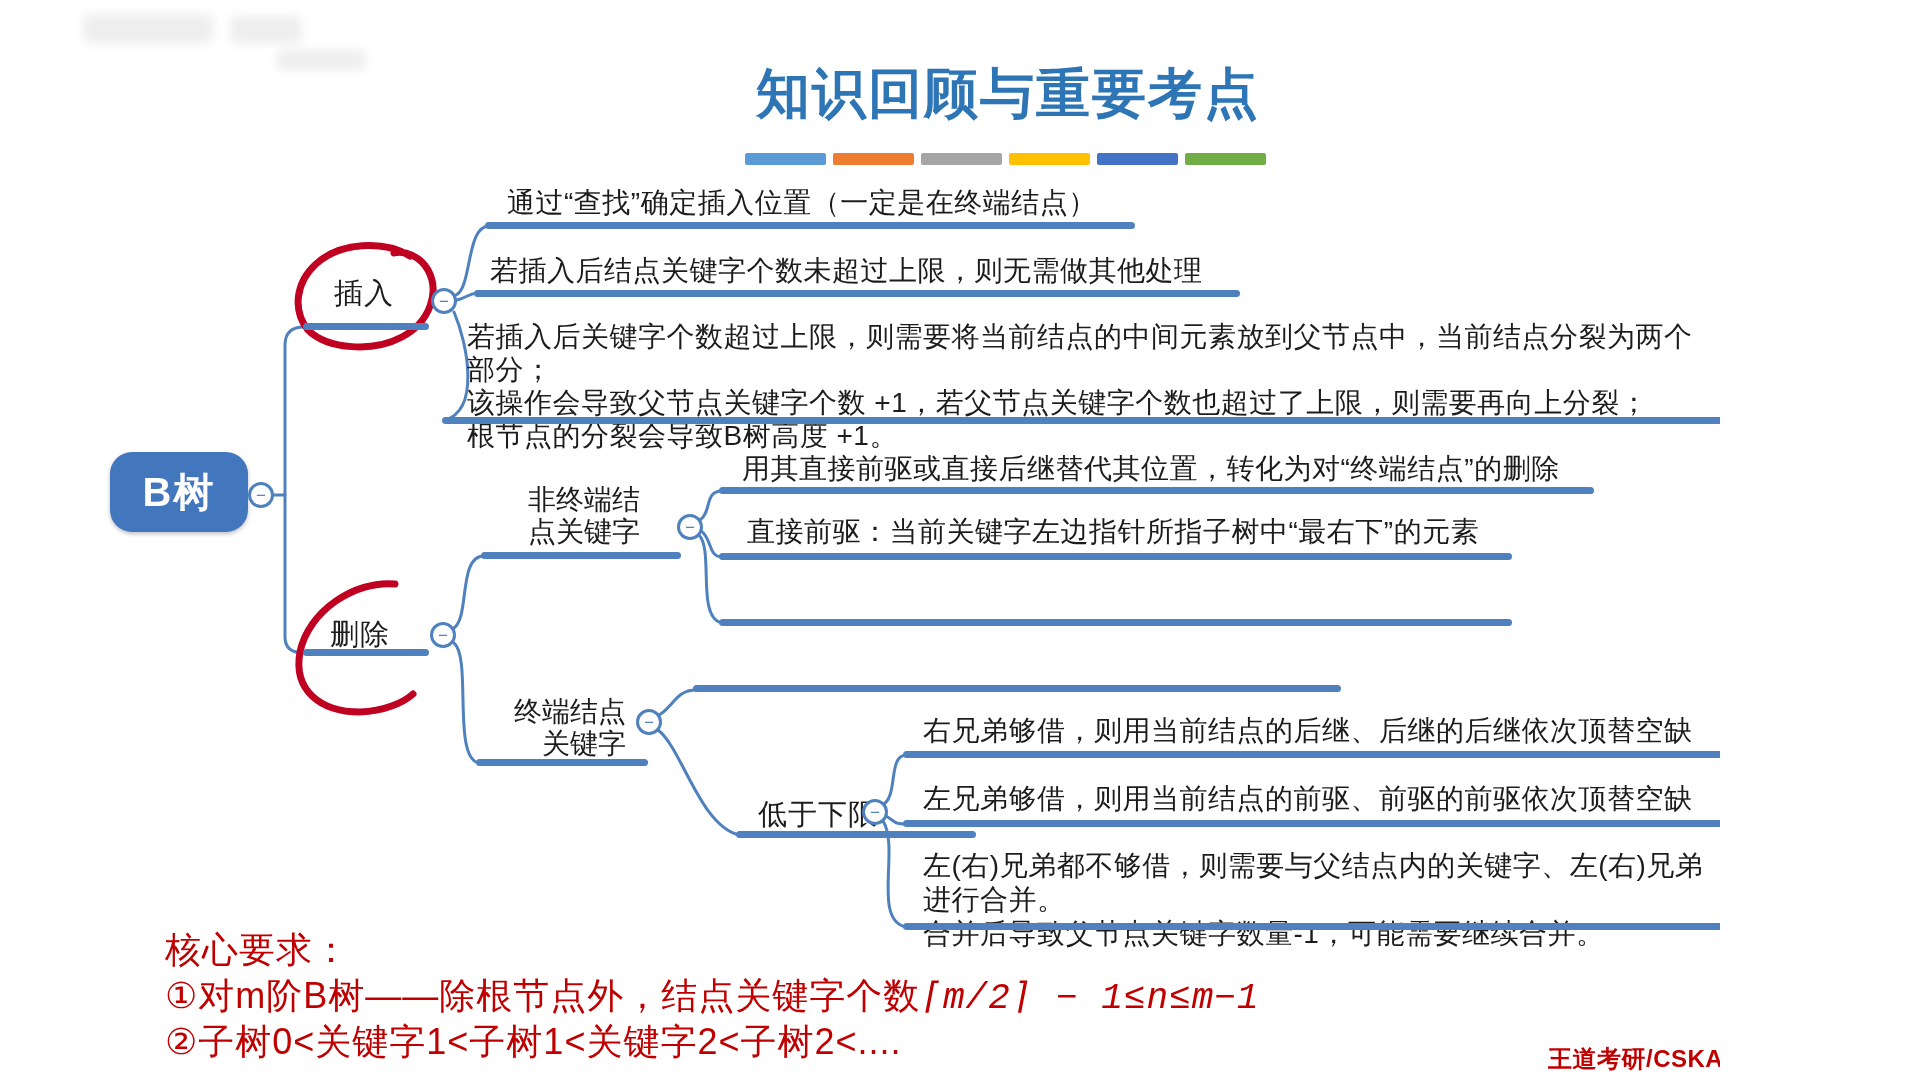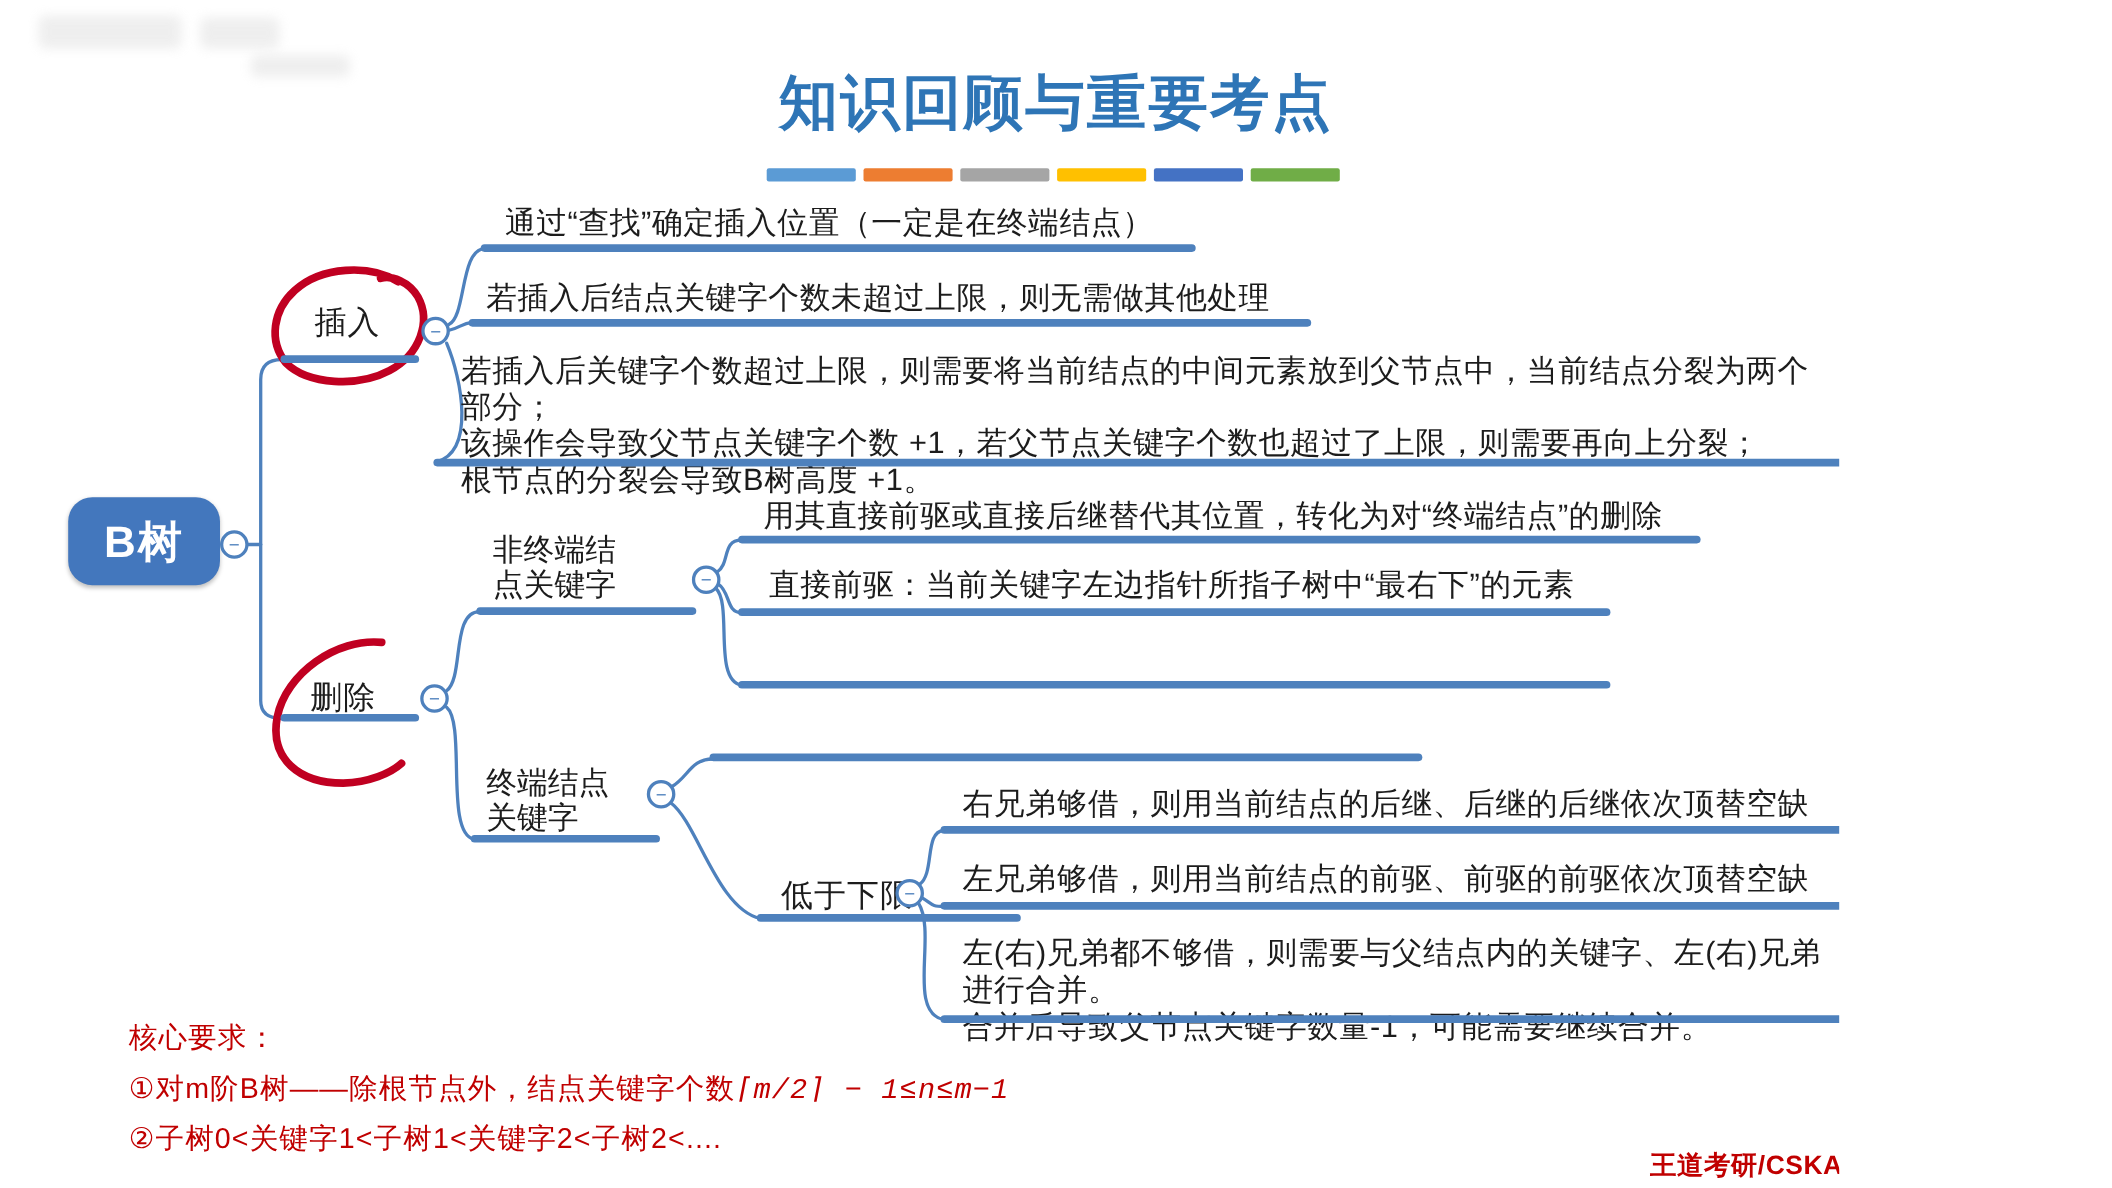--- a/index.html
+++ b/index.html
@@ -1,44 +1,44 @@
 <!DOCTYPE html>
 <html><head>
 <meta charset="utf-8">
 <style>
   html,body{margin:0;padding:0;background:#fff;}
   #canvas{
     position:relative;width:1672px;height:1080px;overflow:hidden;background:#fff;
-    font-family:"Liberation Sans","DejaVu Sans",sans-serif;color:#1c1c1c;
+    font-family:"Liberation Sans","DejaVu Sans",sans-serif;color:#1c1c1c;margin-left:48px;
   }
   .abs{position:absolute;}
   .title{
     left:0;top:58px;width:1920px;text-align:center;
     font-size:54px;font-weight:bold;letter-spacing:2px;
   }
   .bars{left:697px;top:153px;display:flex;gap:7px;}
   .bar{width:81px;height:12px;border-radius:2px;}
   .smudge{background:#c4c4c4;opacity:.28;filter:blur(5px);border-radius:6px;}
   .leaf{font-size:28px;line-height:33px;letter-spacing:.5px;white-space:nowrap;}
   .ml{white-space:pre-line;}
   .blabel{font-size:29px;letter-spacing:1px;white-space:nowrap;}
-  .clabel{font-size:28px;line-height:32px;text-align:left;white-space:pre-line;}
+  .clabel{font-size:28px;line-height:32px;text-align:right;white-space:pre-line;}
   .uline{height:7px;border-radius:3.5px;}
   .ccirc{
     width:26px;height:26px;box-sizing:border-box;border:3px solid #4E81BD;border-radius:50%;
     background:#fff;display:flex;align-items:center;justify-content:center;
     font-size:17px;color:#4E81BD;line-height:1;cursor:pointer;
   }
   .rootnode{
     width:138px;height:80px;border-radius:22px;display:flex;align-items:center;justify-content:center;
     color:#fff;font-size:40px;font-weight:bold;letter-spacing:2px;
     box-shadow:0 2px 4px rgba(0,0,0,.25);
   }
   svg.layer{left:0;top:0;pointer-events:none;}
-  .fred{font-size:26px;letter-spacing:1px;white-space:nowrap;}
+  .fred{font-size:36px;letter-spacing:1px;white-space:nowrap;}
   .mathseg{font-family:Liberation Mono, monospace;font-style:italic;}
   .brand{font-size:24px;font-weight:bold;letter-spacing:.5px;white-space:nowrap;}
 </style>
 </head>
 <body>
 
 <div id="canvas">
 
   <div class="abs smudge" style="left:35px;top:14px;width:130px;height:30px;"></div>
   <div class="abs smudge" style="left:182px;top:16px;width:72px;height:28px;"></div>

